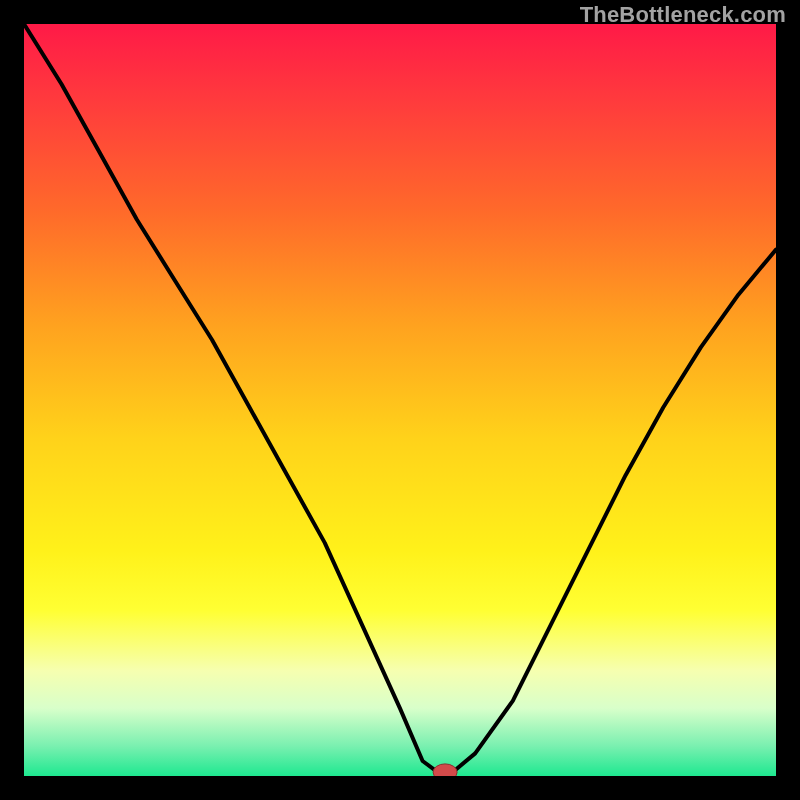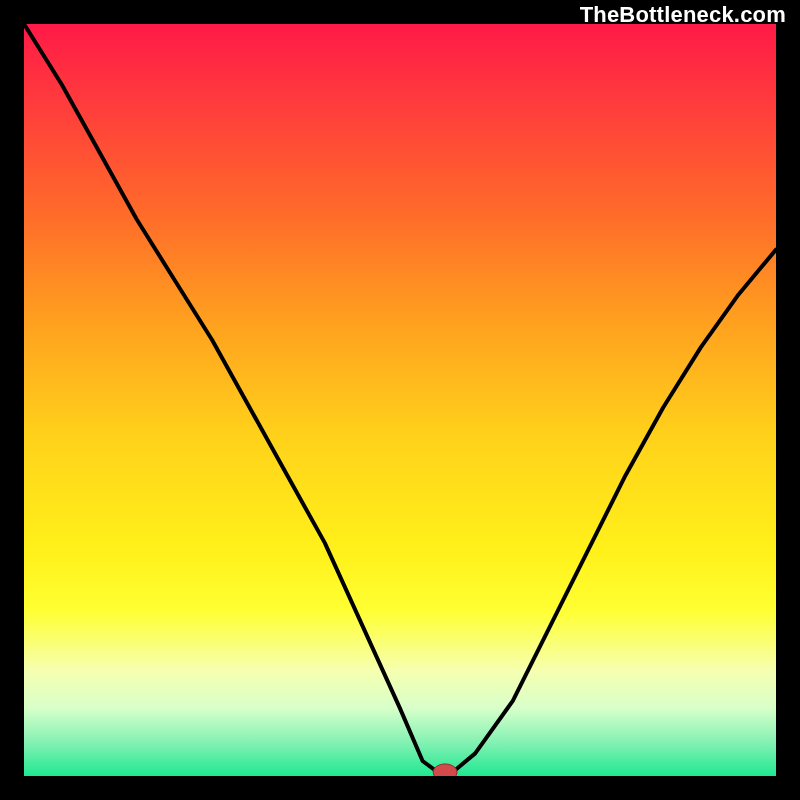--- a/index.html
+++ b/index.html
@@ -16,21 +16,21 @@
     height: 800px;
     background: #000;
   }
   .watermark {
     position: absolute;
     top: 2px;
     right: 14px;
     font-family: Arial, Helvetica, sans-serif;
     font-size: 22px;
     font-weight: 600;
-    color: #ffffff;
+    color: #a3a3a3;
     letter-spacing: 0.2px;
   }
   svg {
     position: absolute;
     top: 24px;
     left: 24px;
   }
 </style>
 </head>
 <body>

